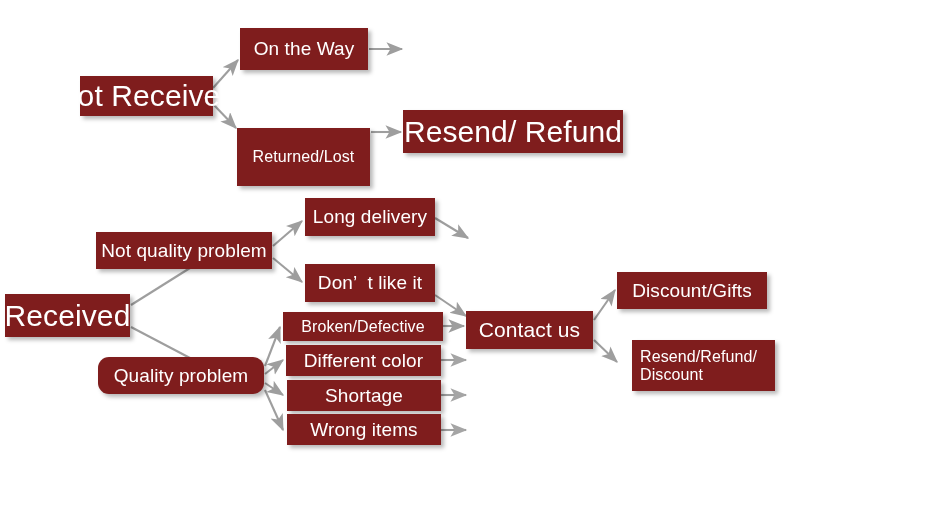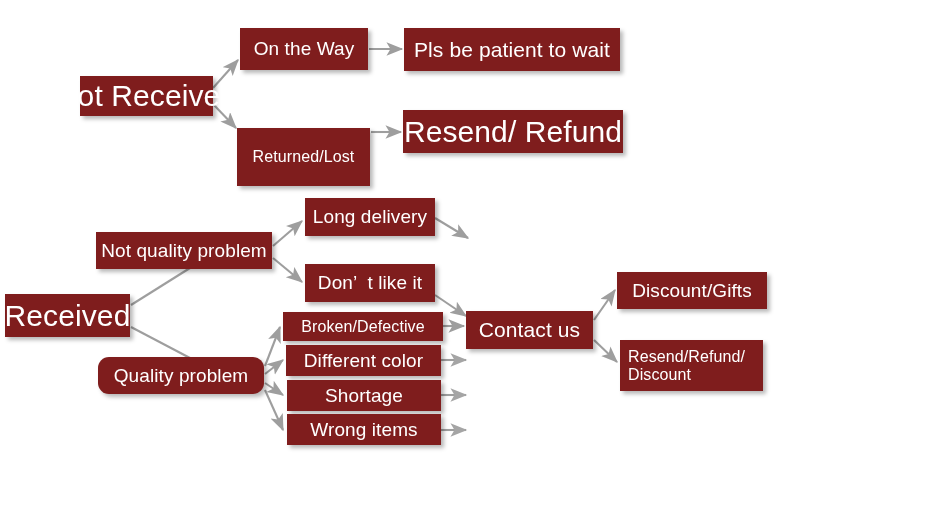--- a/index.html
+++ b/index.html
@@ -40,20 +40,21 @@
     line-height: 1.12;
     letter-spacing: 0.1px;
     box-shadow: 3px 3px 4px rgba(0,0,0,0.28);
     white-space: pre;
     padding: 0 4px;
   }
   .node.left {
     justify-content: flex-start;
     text-align: left;
     padding-left: 8px;
+    margin-left: 12px;
   }
   
   .fs-xl { font-size: 30px; }
   .fs-lg { font-size: 21px; }
   .fs-md { font-size: 19px; }
   .fs-sm { font-size: 16px; }
 </style>
 </head>
 <body>
 
@@ -98,21 +99,20 @@
 
       <path d="M594,320 L615,290" marker-end="url(#ah)"></path>
       <path d="M594,340 L617,362" marker-end="url(#ah)"></path>
     </g>
   </svg>
 
   <div class="node fs-xl" style="left:80px; top:76px; width:133px; height:40px;">Not Received</div>
 
   <div class="node fs-md" style="left:240px; top:28px; width:128px; height:42px;">On the Way</div>
 
-  <div class="node fs-lg" style="left:404px; top:28px; width:216px; height:43px;">Pls be patient to wait</div>
 
   <div class="node fs-sm" style="left:237px; top:128px; width:133px; height:58px;">Returned/Lost</div>
 
   <div class="node fs-xl" style="left:403px; top:110px; width:220px; height:43px;">Resend/ Refund</div>
 
   <div class="node fs-md" style="left:96px; top:232px; width:176px; height:37px;">Not quality problem</div>
 
   <div class="node fs-xl" style="left:5px; top:294px; width:125px; height:43px;">Received</div>
 
   <div class="node fs-md" style="left:98px; top:357px; width:166px; height:37px;border-radius:11px;">Quality problem</div>

